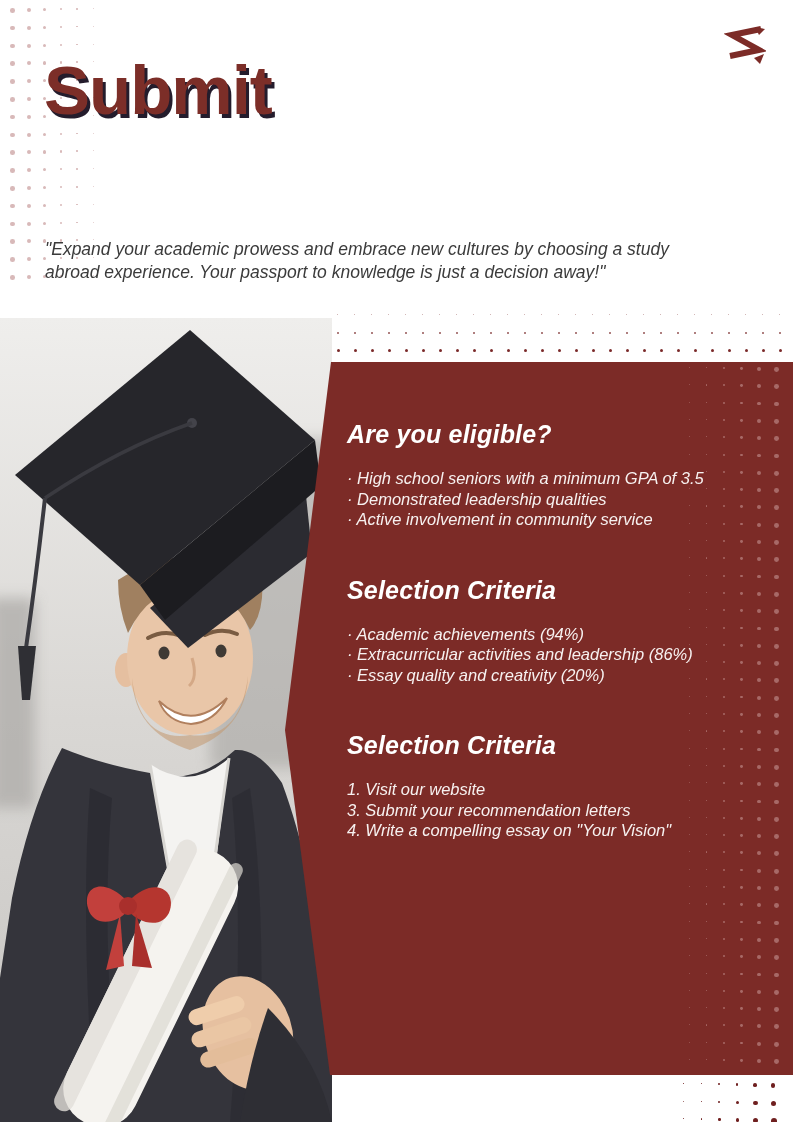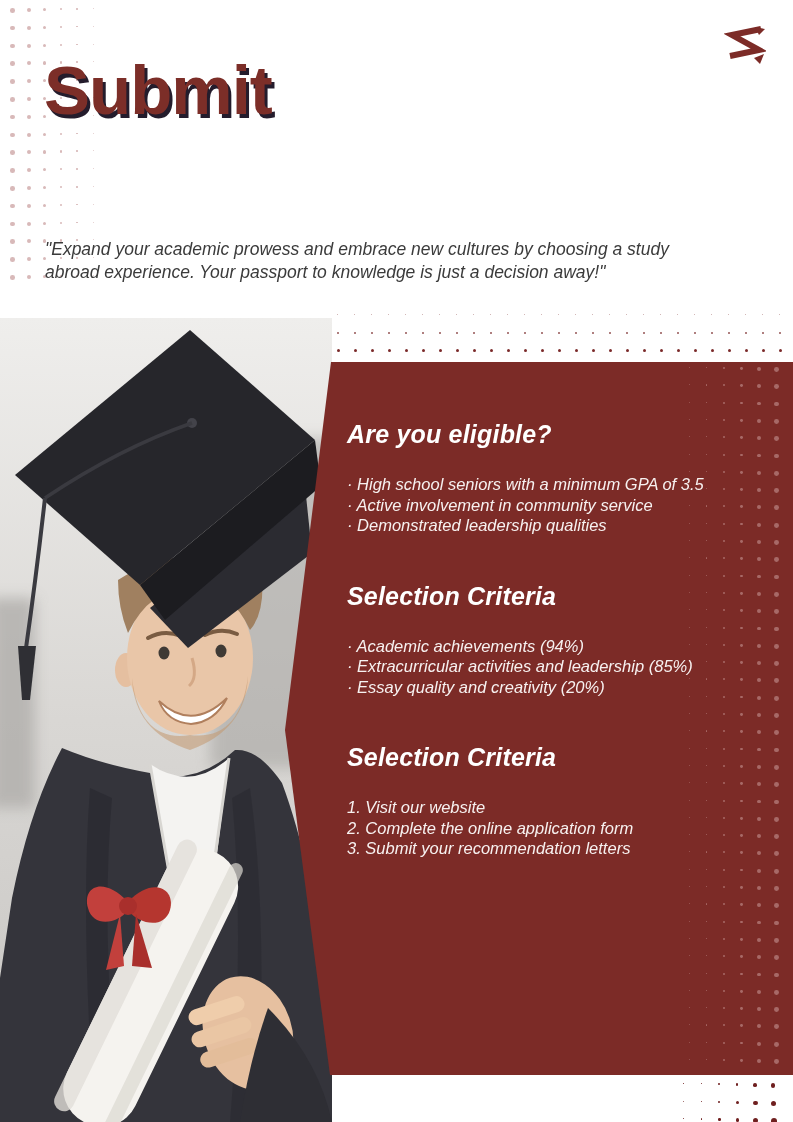--- a/index.html
+++ b/index.html
@@ -40,21 +40,21 @@
     clip-path:polygon(51px 0, 100% 0, 100% 100%, 50px 100%, 5px 368px);
     color:var(--panel-text);
   }
   .panel-content{position:absolute;left:67px;top:0;width:428px}
   .section-heading{
     font-size:25px;line-height:32px;font-weight:bold;font-style:italic;
     letter-spacing:.2px;color:#fff;
   }
   .sec{margin-top:44px}
   .sec.first{margin-top:56px}
-  .sec ul{list-style:none;margin-top:24px}
+  .sec ul{list-style:none;margin-top:18px}
   .sec li{
     font-style:italic;font-size:16.5px;line-height:20.5px;color:var(--panel-text);
     white-space:nowrap;
   }
   .contact{margin-top:40px}
   .contact-row{display:flex;align-items:center;margin-top:14px}
   .contact-row.firstrow{margin-top:22px}
   .contact-icon{width:30px;height:30px;flex:0 0 30px;margin-right:16px}
   .contact-text{font-style:italic;font-size:17px;color:var(--panel-text)}
 </style>
@@ -595,37 +595,37 @@
       <i style="left: 51px; top: 692px; width: 2.8px; height: 2.8px; background: rgba(255, 235, 235, 0.33);"></i>
       <i style="left: 68px; top: 692px; width: 3.9px; height: 3.9px; background: rgba(255, 235, 235, 0.33);"></i>
       <i style="left: 85px; top: 692px; width: 4.9px; height: 4.9px; background: rgba(255, 235, 235, 0.33);"></i>
     </div>
 
   <div class="panel-content">
     <div class="sec first">
       <div class="section-heading">Are you eligible?</div>
       <ul>
         <li>· High school seniors with a minimum GPA of 3.5</li>
+        <li>· Demonstrated leadership qualities</li>
         <li>· Active involvement in community service</li>
-        <li>· Demonstrated leadership qualities</li>
       </ul>
     </div>
 
     <div class="sec">
       <div class="section-heading">Selection Criteria</div>
       <ul>
         <li>· Academic achievements (94%)</li>
-        <li>· Extracurricular activities and leadership (85%)</li>
+        <li>· Extracurricular activities and leadership (86%)</li>
         <li>· Essay quality and creativity (20%)</li>
       </ul>
     </div>
 
     <div class="sec">
       <div class="section-heading">Selection Criteria</div>
       <ul>
         <li>1. Visit our website</li>
-        <li>2. Complete the online application form</li>
         <li>3. Submit your recommendation letters</li>
+        <li>4. Write a compelling essay on "Your Vision"</li>
       </ul>
     </div>
 
   </div>
 </div>
 
 </body></html>

